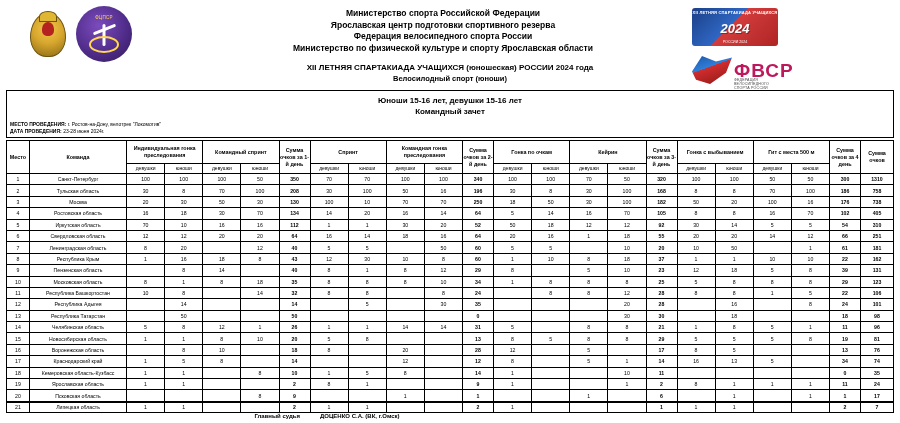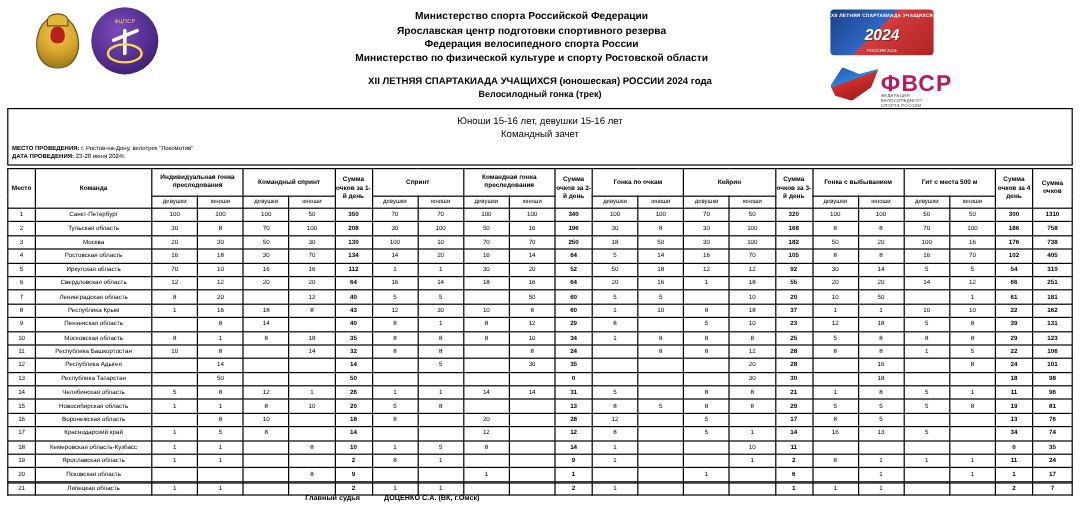--- a/index.html
+++ b/index.html
@@ -85,21 +85,21 @@
   }
 
   
   .subtitle{text-align:center;font-size:8px;font-weight:bold;line-height:11px;margin-top:0;}
   .subtitle .small{font-weight:bold;font-size:7.5px;}
 
   
   .infobox{
     margin:6px 6px 0 6px;border:1px solid #000;height:46px;position:relative;
   }
-  .infobox .center-t{text-align:center;font-size:8px;font-weight:normal;line-height:11px;padding-top:4px;}
+  .infobox .center-t{text-align:center;font-size:8px;font-weight:bold;line-height:11px;padding-top:4px;}
   .infobox .meta{position:absolute;left:3px;bottom:2px;font-size:5px;line-height:7px;}
   .infobox .meta b{font-weight:bold;}
 
   
   table{
     border-collapse:collapse;width:888px;margin:2px 6px 0 6px;
     table-layout:fixed;
   }
   th,td{border:1px solid #000;font-size:5px;text-align:center;padding:0;}
   thead th{font-weight:bold;line-height:7px;}
@@ -137,40 +137,40 @@
         <div class="cl-txt">ФЦПСР</div>
         <div class="cl-fig"></div>
         <div class="cl-ring"></div>
       </div>
     </div>
 
     <div class="title-block">
       <div>Министерство спорта Российской Федерации</div>
       <div>Ярославская центр подготовки спортивного резерва</div>
       <div>Федерация велосипедного спорта России</div>
-      <div>Министерство по физической культуре и спорту Ростовской области</div>
+      <div>Министерство по физической культуре и спорту Ярославская области</div>
     </div>
 
     <div class="logo-right">
       <div class="spartakiad-logo">
         <div class="sp-top">XII ЛЕТНЯЯ СПАРТАКИАДА УЧАЩИХСЯ</div>
         <div class="sp-big">2024</div>
         <div class="sp-bot">РОССИИ 2024</div>
       </div>
       <div class="fvsr-logo">
         <div class="fv-mark"></div>
         <div class="fv-txt">ФВСР</div>
         <div class="fv-sub">ФЕДЕРАЦИЯ ВЕЛОСИПЕДНОГО СПОРТА РОССИИ</div>
       </div>
     </div>
   </div>
 
   <div class="subtitle">
     <div>XII ЛЕТНЯЯ СПАРТАКИАДА УЧАЩИХСЯ (юношеская) РОССИИ 2024 года</div>
-    <div class="small">Велосилодный гонка (трек)</div>
+    <div class="small">Велосилодный спорт (юноши)</div>
   </div>
 
   <div class="infobox">
     <div class="center-t">Юноши 15-16 лет, девушки 15-16 лет</div>
     <div class="center-t" style="padding-top:0">Командный зачет</div>
     <div class="meta">
       <div><b>МЕСТО ПРОВЕДЕНИЯ:</b>&nbsp;<span>г. Ростов-на-Дону, велотрек "Локомотив"</span></div>
       <div><b>ДАТА ПРОВЕДЕНИЯ:</b>&nbsp;<span>23-28 июня 2024г.</span></div>
     </div>
   </div>

